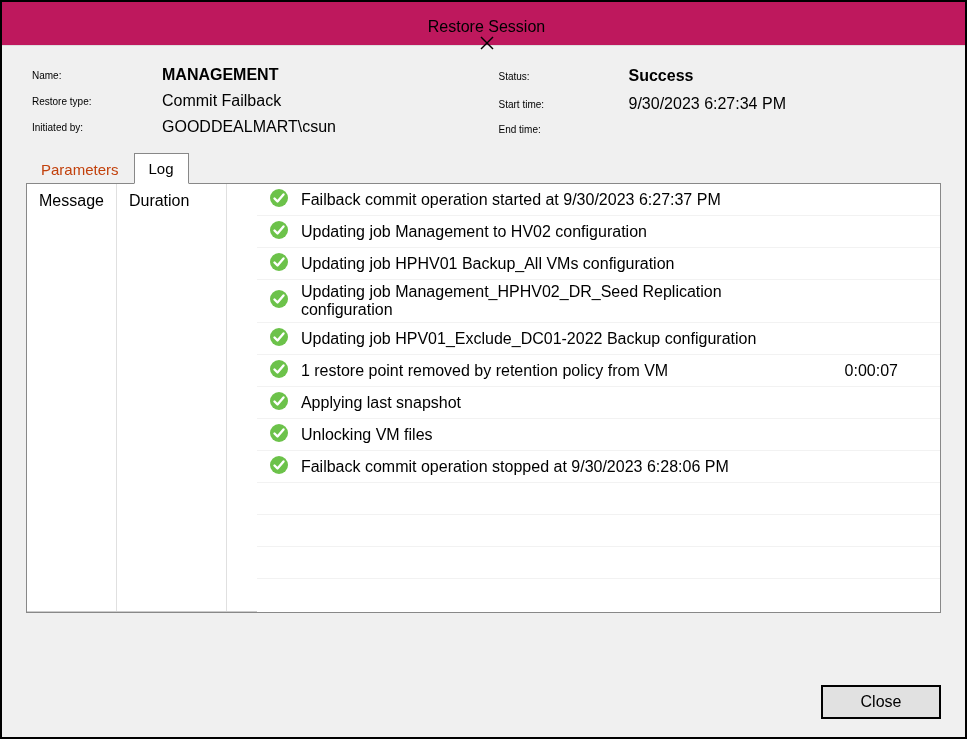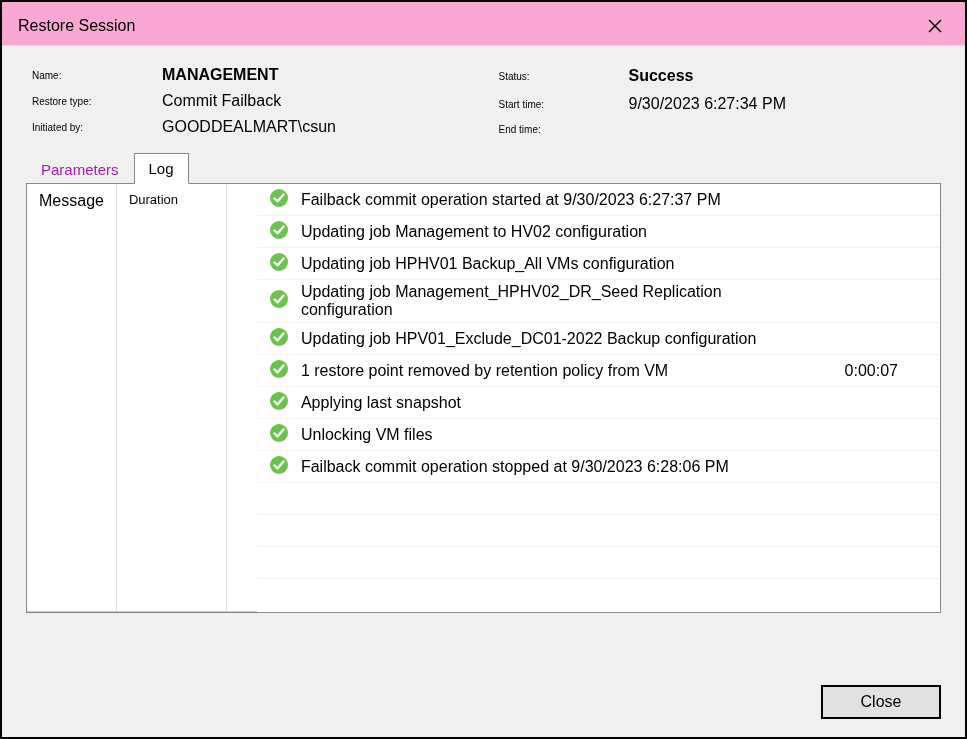--- a/index.html
+++ b/index.html
@@ -14,26 +14,27 @@
     width: 967px;
     height: 739px;
     border: 2px solid #000;
     background: #f0f0f0;
     display: flex;
     flex-direction: column;
     position: relative;
   }
   .titlebar {
     height: 44px;
-    background: #f9a8d4;
+    background: #be185d;
     display: flex;
     align-items: center;
     justify-content: space-between;
-    padding: 4px 10px 0 16px;
+    padding: 16px 10px 0 16px;
     border-bottom: 1px solid #ddd;
+    flex-direction: column;
   }
   .titlebar .title {
     font-size: 16px;
   }
   .close-x {
     width: 40px;
     height: 40px;
     display: flex;
     align-items: center;
     justify-content: center;
@@ -73,21 +74,21 @@
     border-bottom: none;
     cursor: pointer;
     background: transparent;
   }
   .tab.active {
     background: #fff;
     border-color: #888;
     border-bottom: 1px solid #fff;
   }
   .tab.inactive {
-    color: #a21caf;
+    color: #c2410c;
   }
   .log-panel {
     border: 1px solid #888;
     background: #fff;
     height: 430px;
     display: flex;
     flex-direction: row;
   }
   .log-header {
     display: flex;
@@ -95,21 +96,21 @@
   }
   .col-msg {
     flex: 1;
     padding: 8px 12px;
     font-size: 16px;
     border-right: 1px solid #e0e0e0;
   }
   .col-dur {
     width: 110px;
     padding: 8px 12px;
-    font-size: 13px;
+    font-size: 16px;
     text-align: left;
     border-right: 1px solid #e0e0e0;
   }
   .col-pad { width: 30px; }
   .log-rows {
     flex: 1;
     overflow: auto;
   }
   .log-row {
     display: flex;

